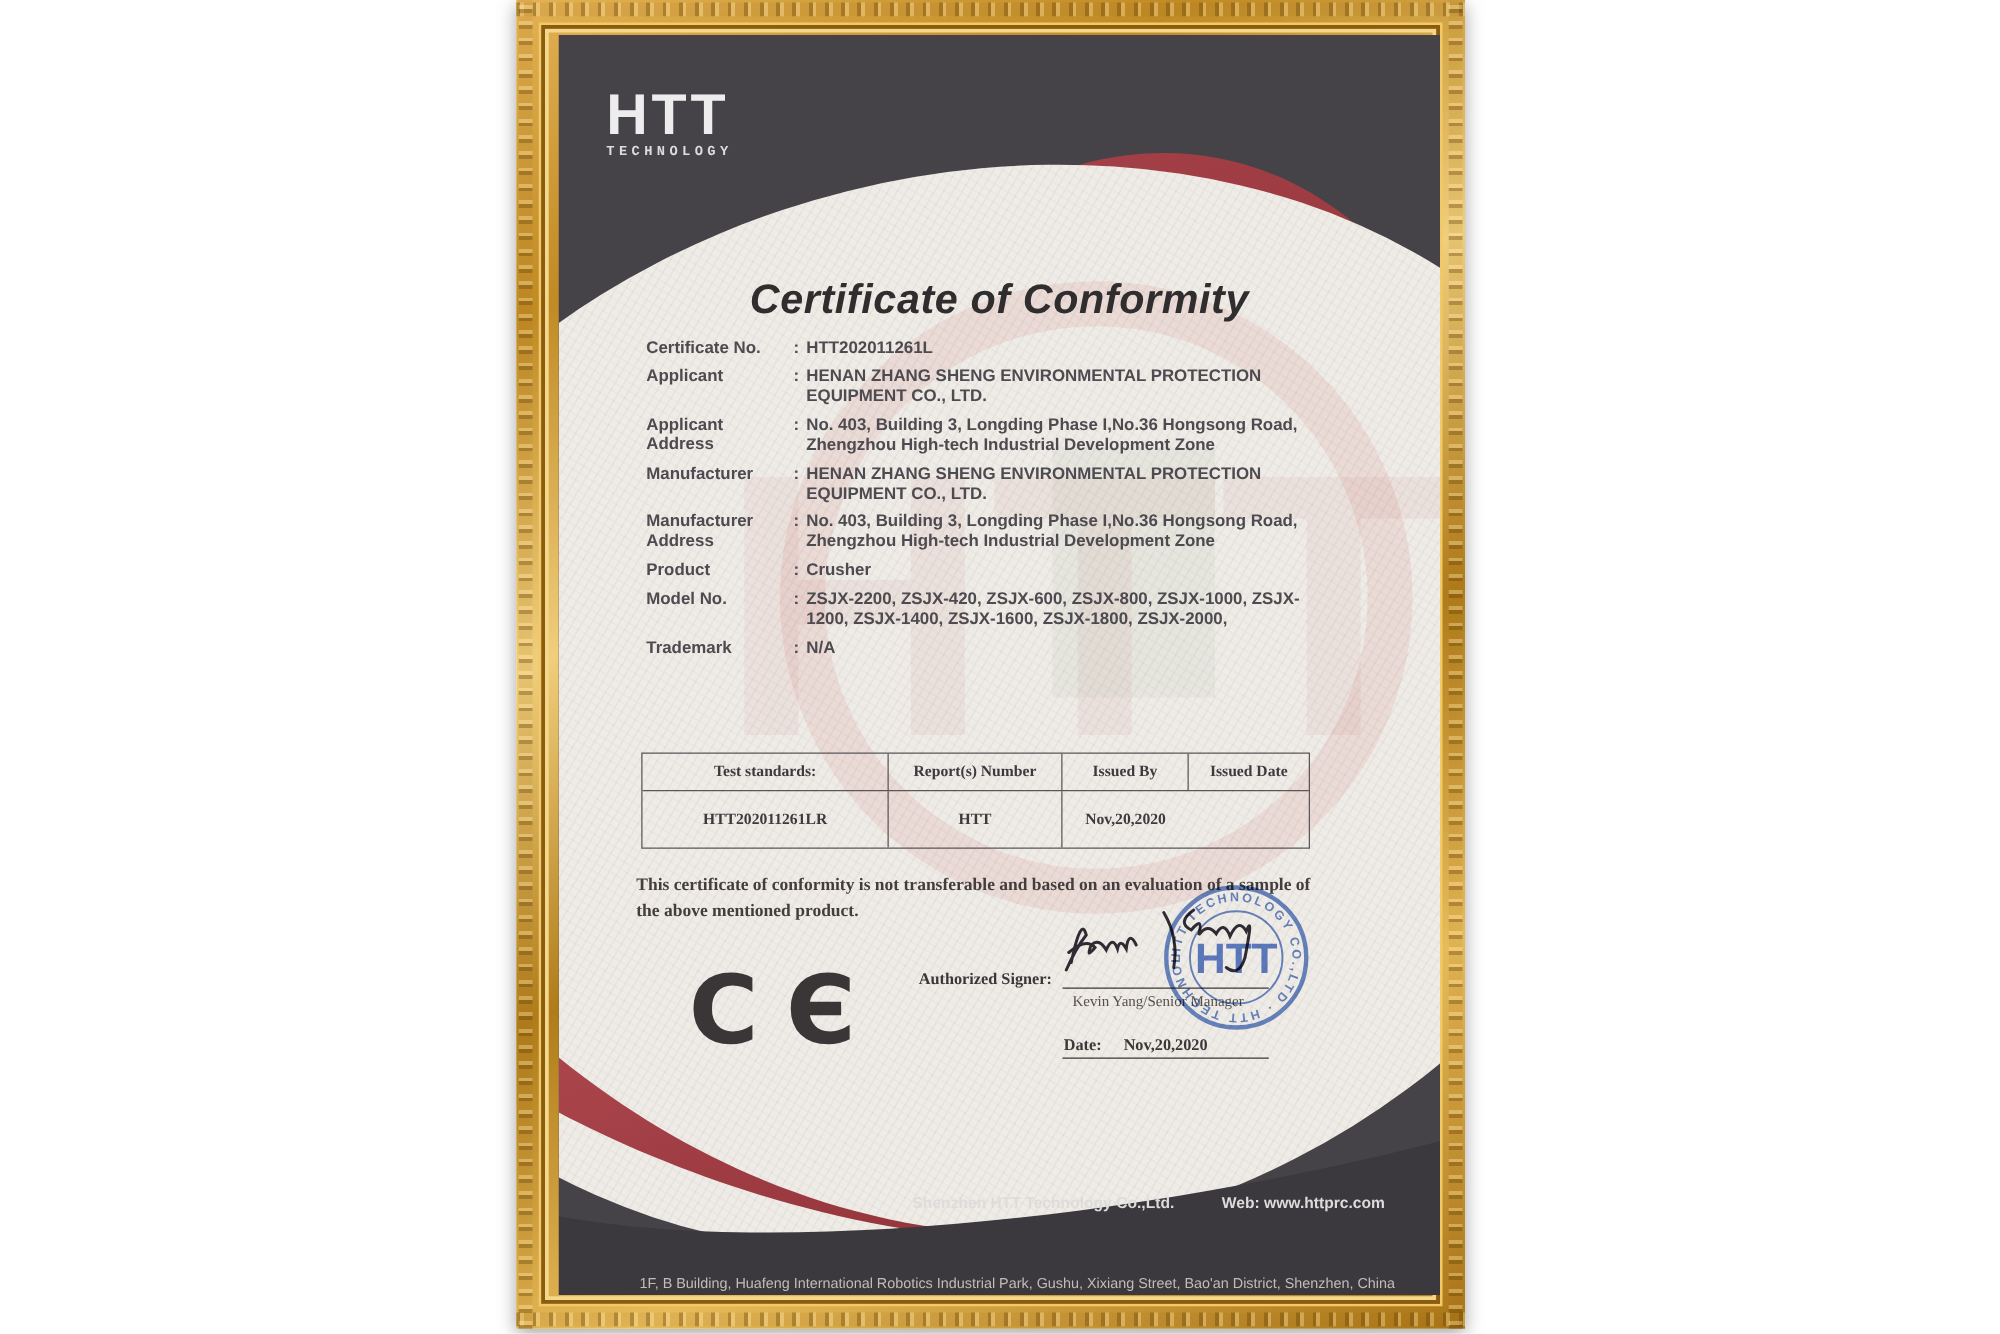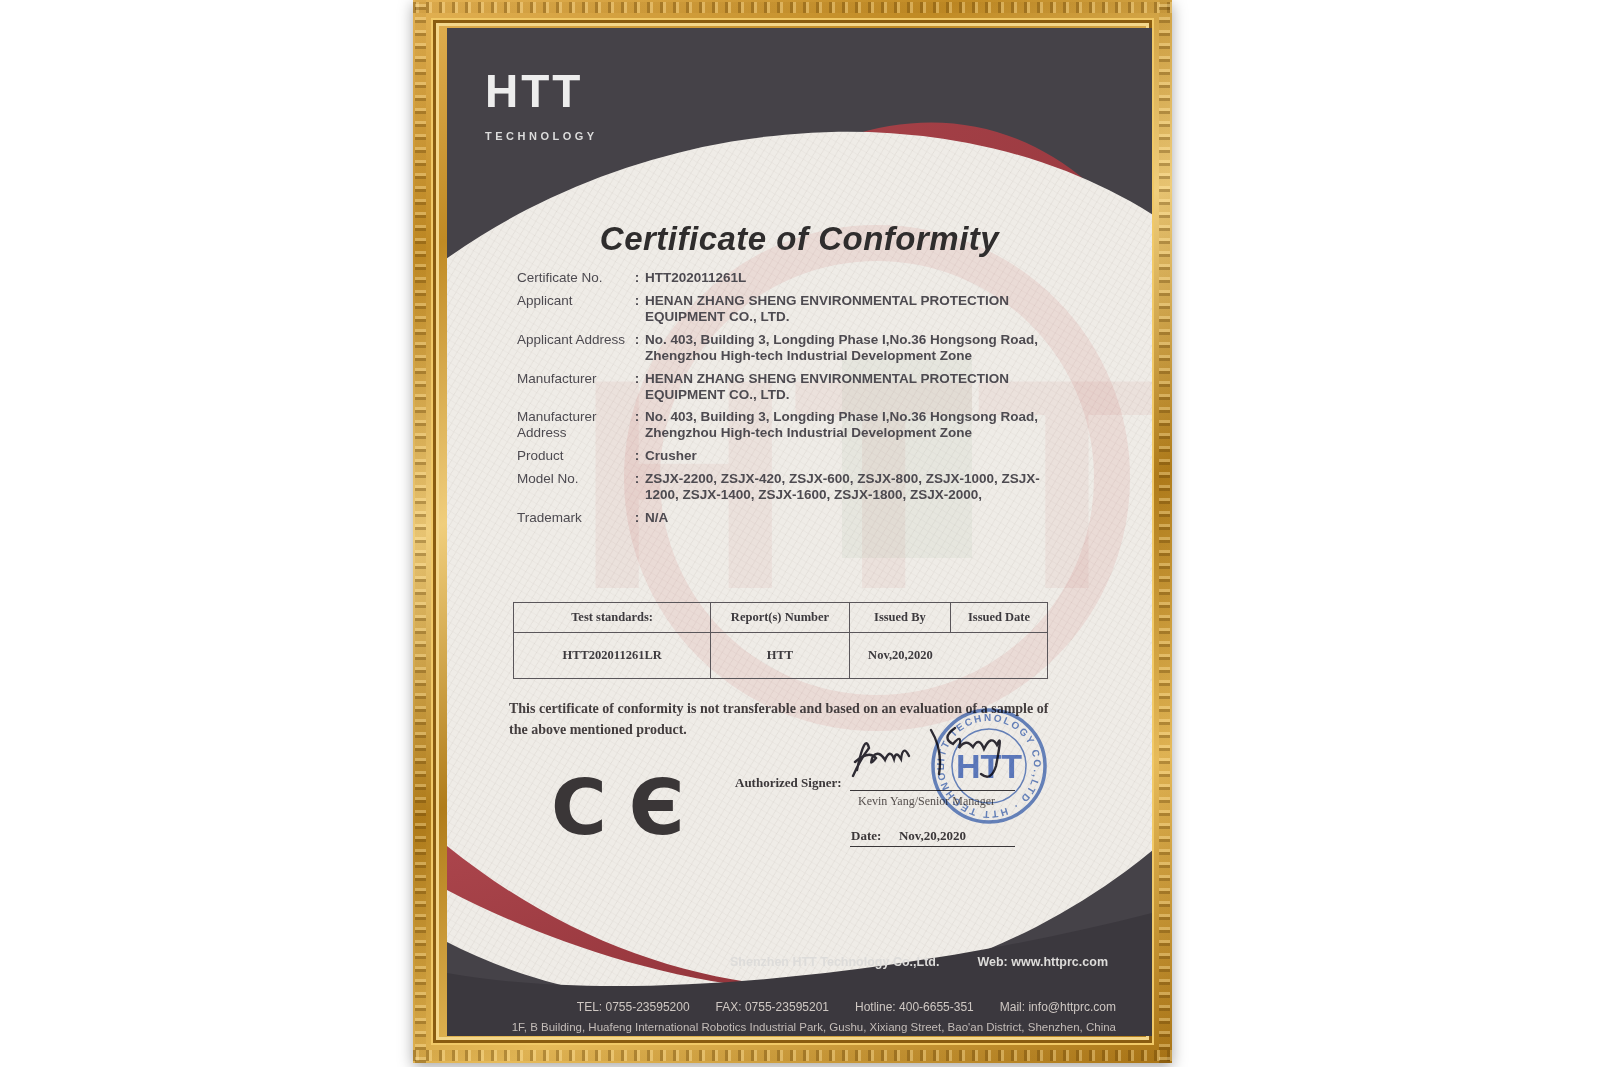--- a/index.html
+++ b/index.html
@@ -25,31 +25,31 @@
     position:absolute;left:447px;top:28px;width:705px;height:1008px;
     background:#454248;overflow:hidden;
   }
   .bg-svg{position:absolute;left:0;top:0;}
   
   .content{position:absolute;left:0;top:0;width:705px;height:1008px;}
 
   
   .logo{position:absolute;left:38px;top:40px;color:#ededed;}
   .logo .big{font-size:46px;font-weight:bold;letter-spacing:3px;line-height:1;}
-  .logo .sub{font-size:11px;font-weight:bold;letter-spacing:3.5px;margin-top:16px;color:#dcdcdc;}
+  .logo .sub{font-size:11px;font-weight:bold;letter-spacing:3.5px;margin-top:2px;color:#dcdcdc;font-family:Liberation Mono, monospace;}
 
   .title{
     position:absolute;left:0;top:192px;width:100%;text-align:center;
     font-size:33px;font-weight:bold;font-style:italic;color:#2f2d2d;letter-spacing:.5px;
   }
 
   
   .fields{position:absolute;left:70px;top:242px;width:535px;color:#4d4a50;}
   .frow{display:grid;grid-template-columns:112px 16px 400px;margin-bottom:7px;}
-  .flabel{font-size:13.5px;font-weight:normal;line-height:1.12;}
+  .flabel{font-size:13.5px;font-weight:bold;line-height:1.12;}
   .fcolon{font-size:13.5px;font-weight:bold;text-align:center;}
   .fvalue{font-size:13.5px;font-weight:bold;line-height:1.18;}
 
   
   .para{
     position:absolute;left:64px;top:511px;width:545px;
     font-family:"Liberation Serif", serif;font-weight:bold;font-size:14.5px;
     color:#433d3e;line-height:1.42;text-align:justify;
   }
 
@@ -239,22 +239,16 @@
       <text x="60" y="72" text-anchor="middle" font-family="Liberation Sans, sans-serif" font-size="34" font-weight="bold" fill="#3f66c4">HTT</text>
     </svg>
 
     <div class="date-label">Date:</div>
     <div class="date-line">Nov,20,2020</div>
 
     <div class="f-line1">
       <span>Shenzhen HTT Technology Co.,Ltd.</span>
       <span>Web: www.httprc.com</span>
     </div>
-    <div class="f-line2">
-      <span>TEL: 0755-23595200</span>
-      <span>FAX: 0755-23595201</span>
-      <span>Hotline: 400-6655-351</span>
-      <span>Mail: info@httprc.com</span>
-    </div>
     <div class="f-line3">1F, B Building, Huafeng International Robotics Industrial Park, Gushu, Xixiang Street, Bao'an District, Shenzhen, China</div>
 
   </div>
 </div>
 
 </body></html>

